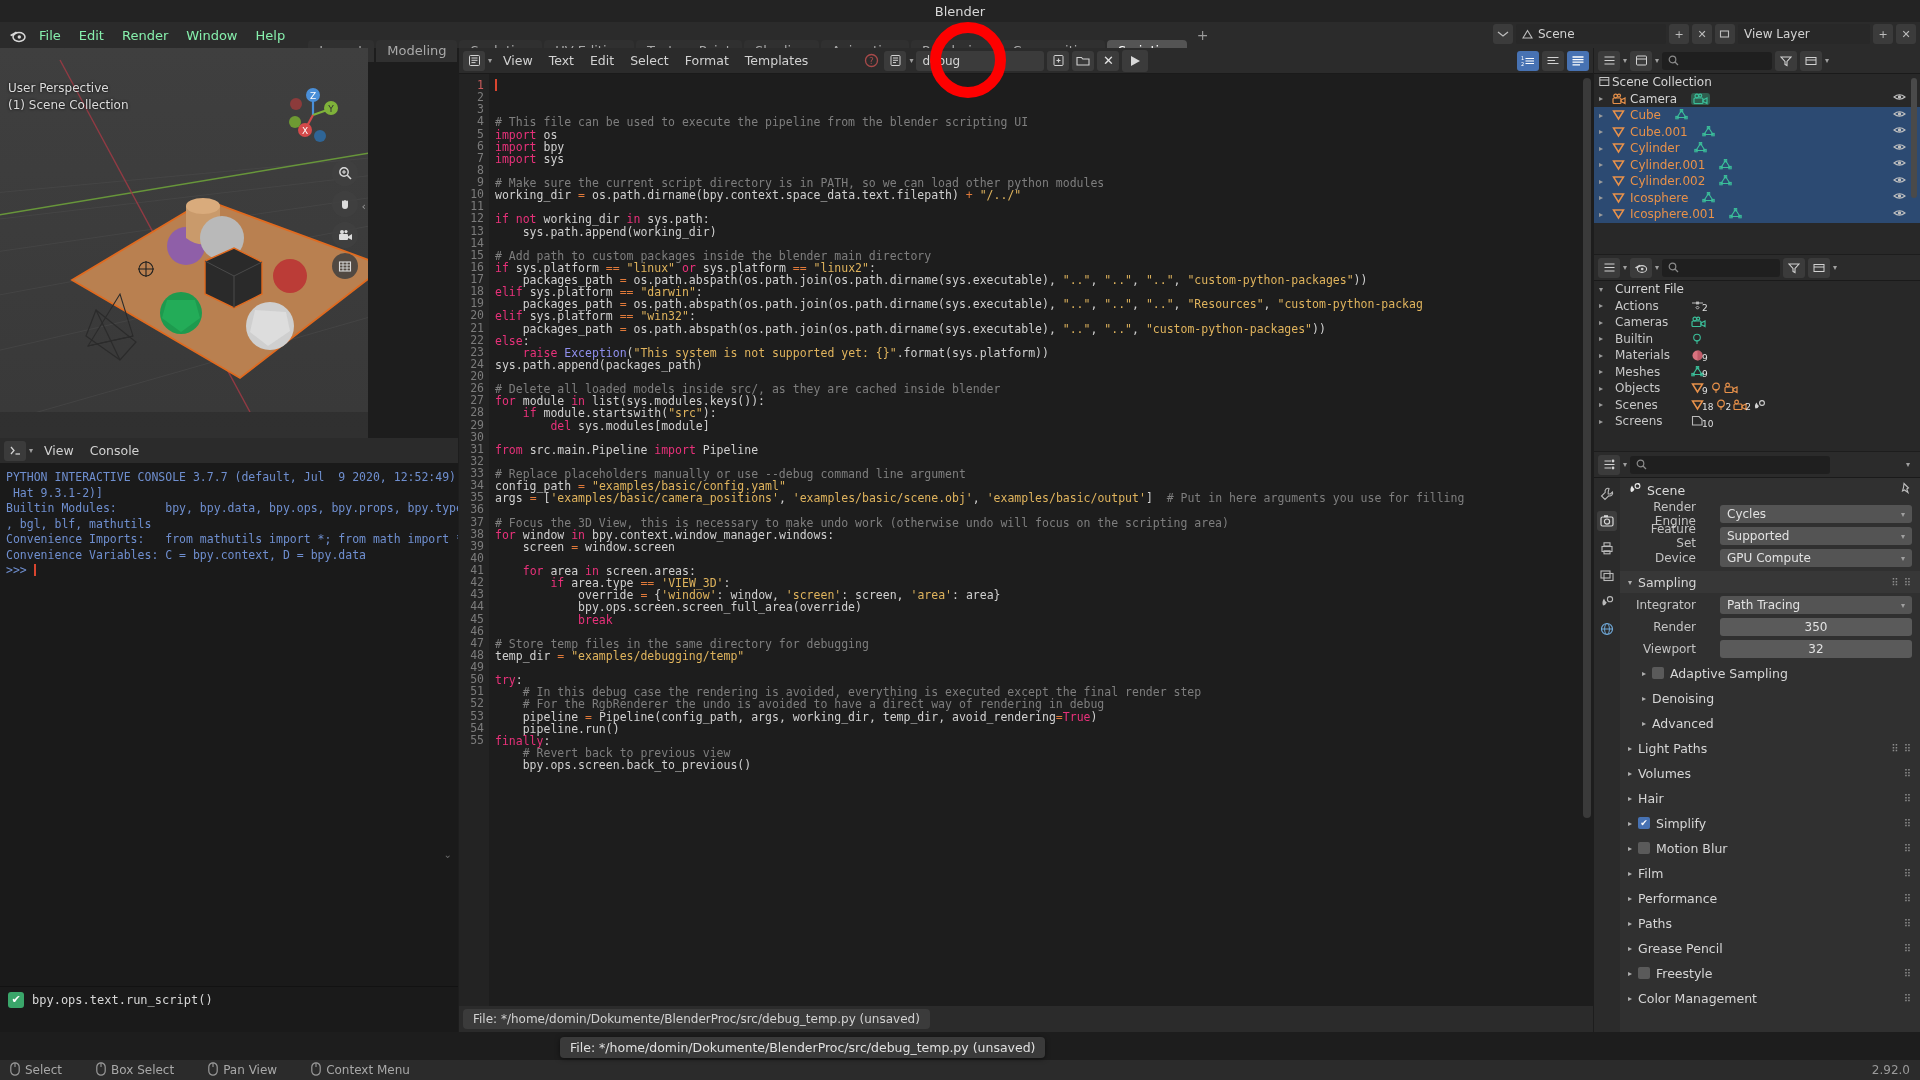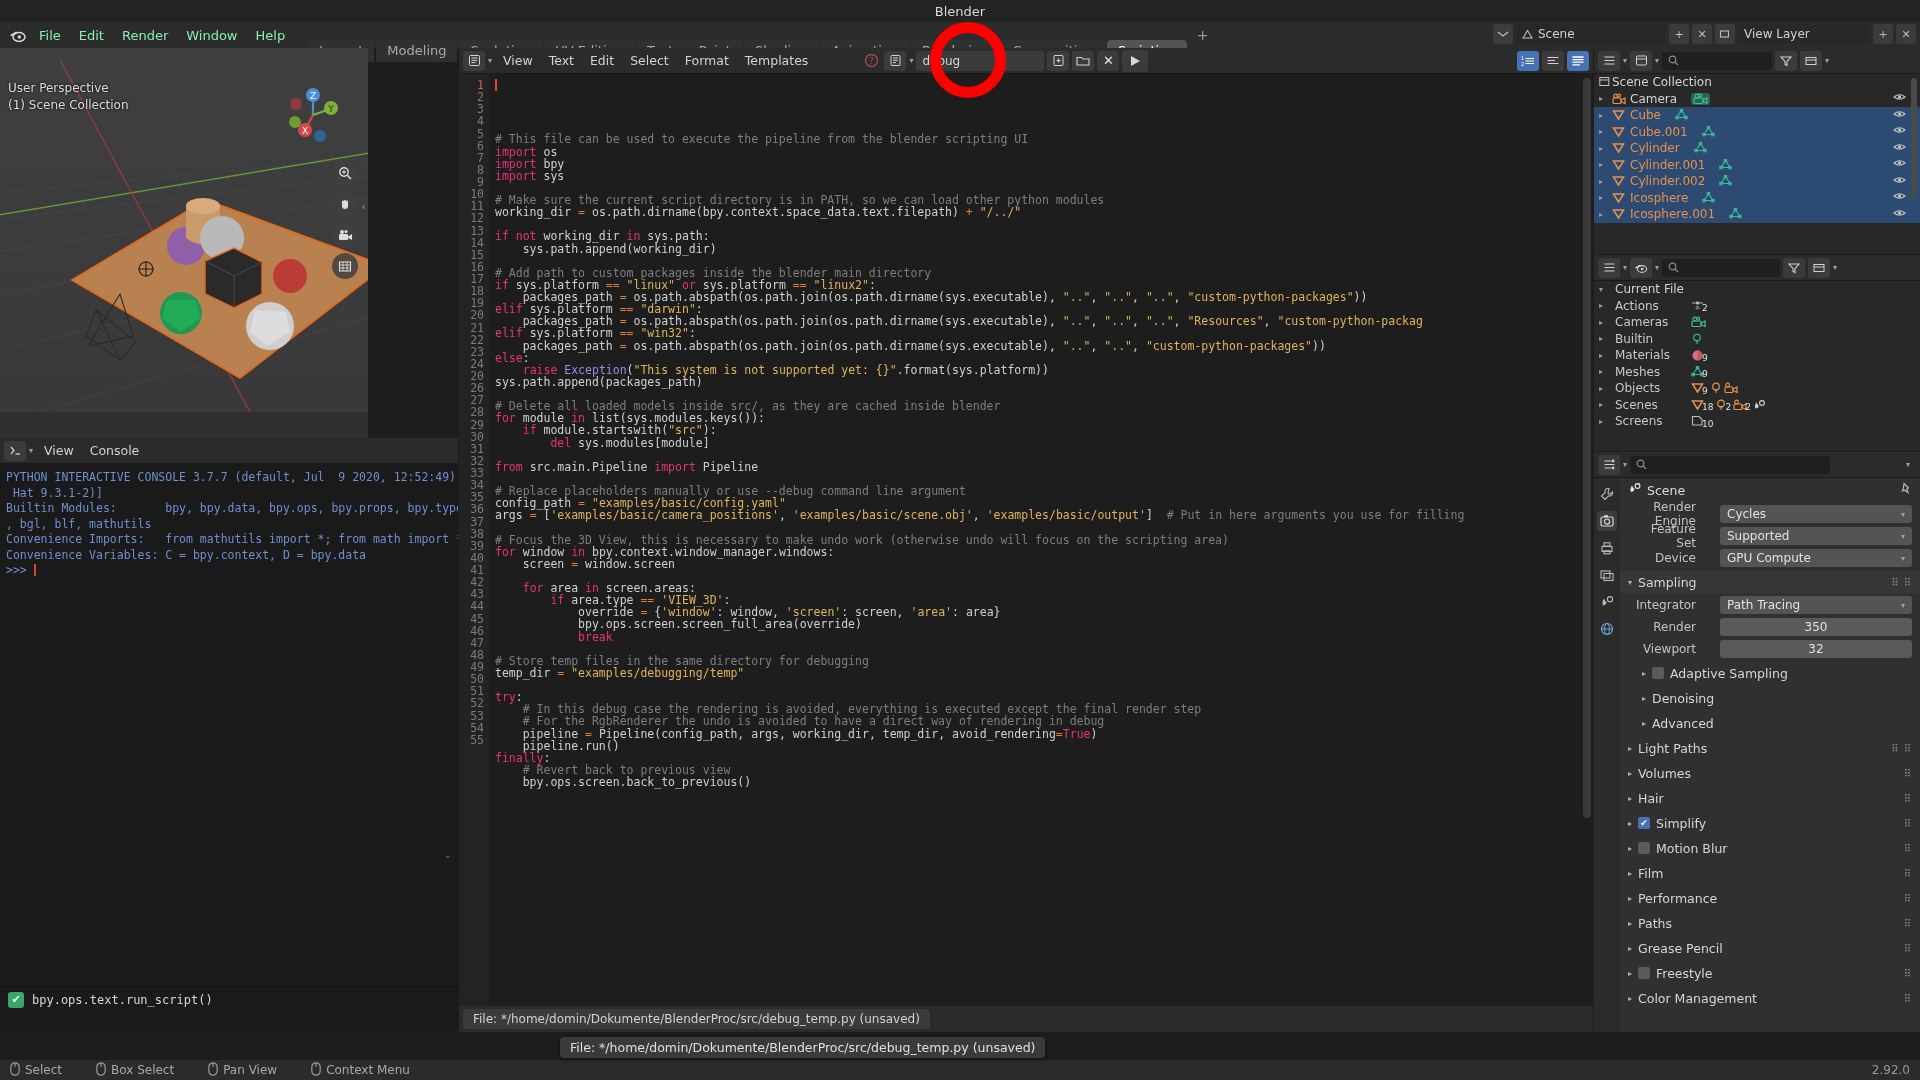--- a/index.html
+++ b/index.html
@@ -150,21 +150,21 @@
   .te-body { position: absolute; left: 0; top: 26px; right: 0; bottom: 26px; display: flex; }
   .te-gutter {
     width: 30px; background: #232323; text-align: right;
     font-family: "DejaVu Sans Mono", monospace; font-size: 11.5px;
     line-height: 12.13px; color: #7c7c7c; padding: 5px 5px 0 0; user-select:none;
   }
   .te-gutter .cur { color: #c95b5b; }
   .te-code {
     flex: 1; position: relative; overflow: hidden;
     font-family: "DejaVu Sans Mono", monospace; font-size: 11.5px;
-    line-height: 12.13px; padding: 23px 0 0 6px; white-space: pre;
+    line-height: 12.13px; padding: 6px 0 0 6px; white-space: pre;
   }
   .te-code .ln { height: 12.13px; }
   .k { color: #e8317a; }      
   .s { color: #e0b45d; }      
   .c { color: #7e7e7e; }      
   .n { color: #d0d0d0; }      
   .o { color: #e07a3a; }      
   .b { color: #9090ef; }      
   .te-caret {
     position: absolute; left: 6px; top: 5px; width: 2px; height: 12px; background: #d9452f;

